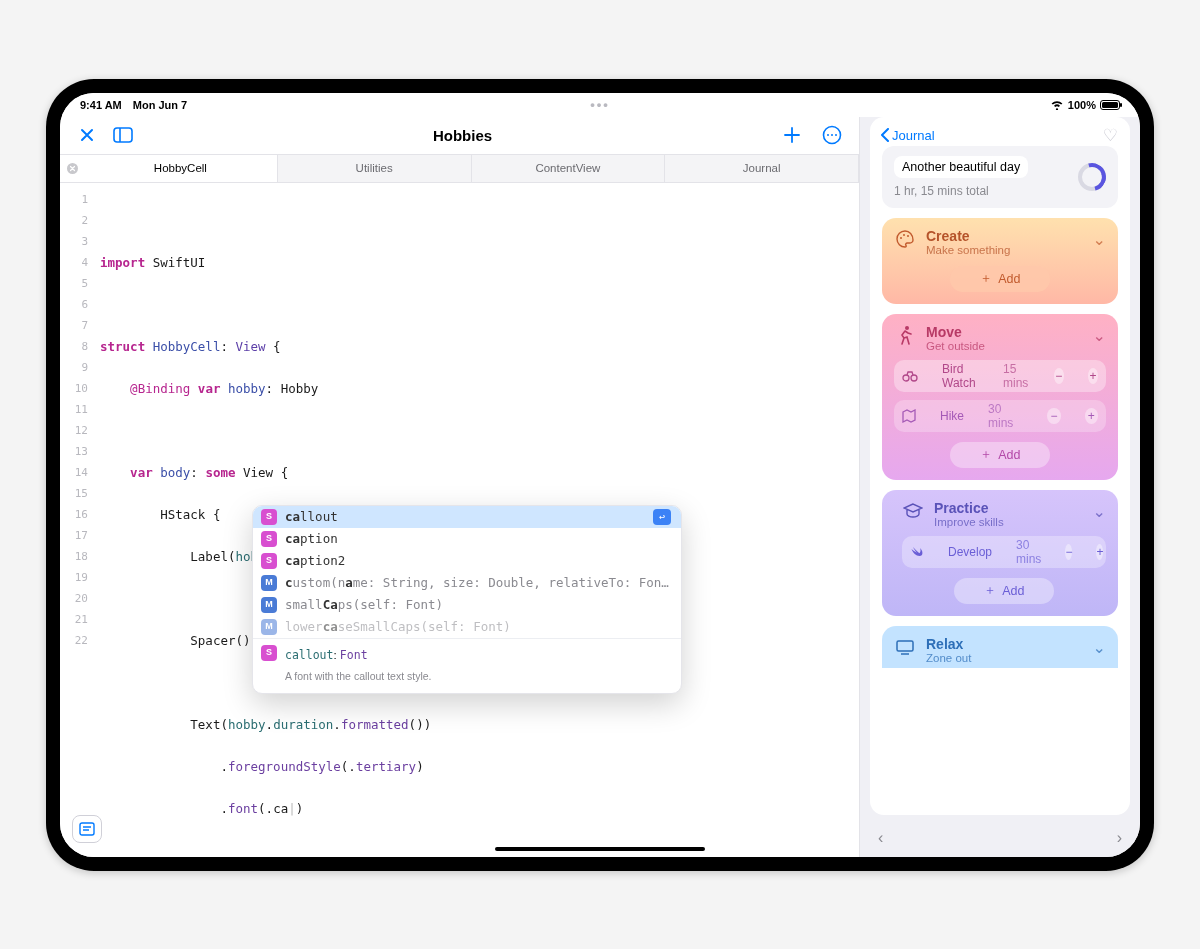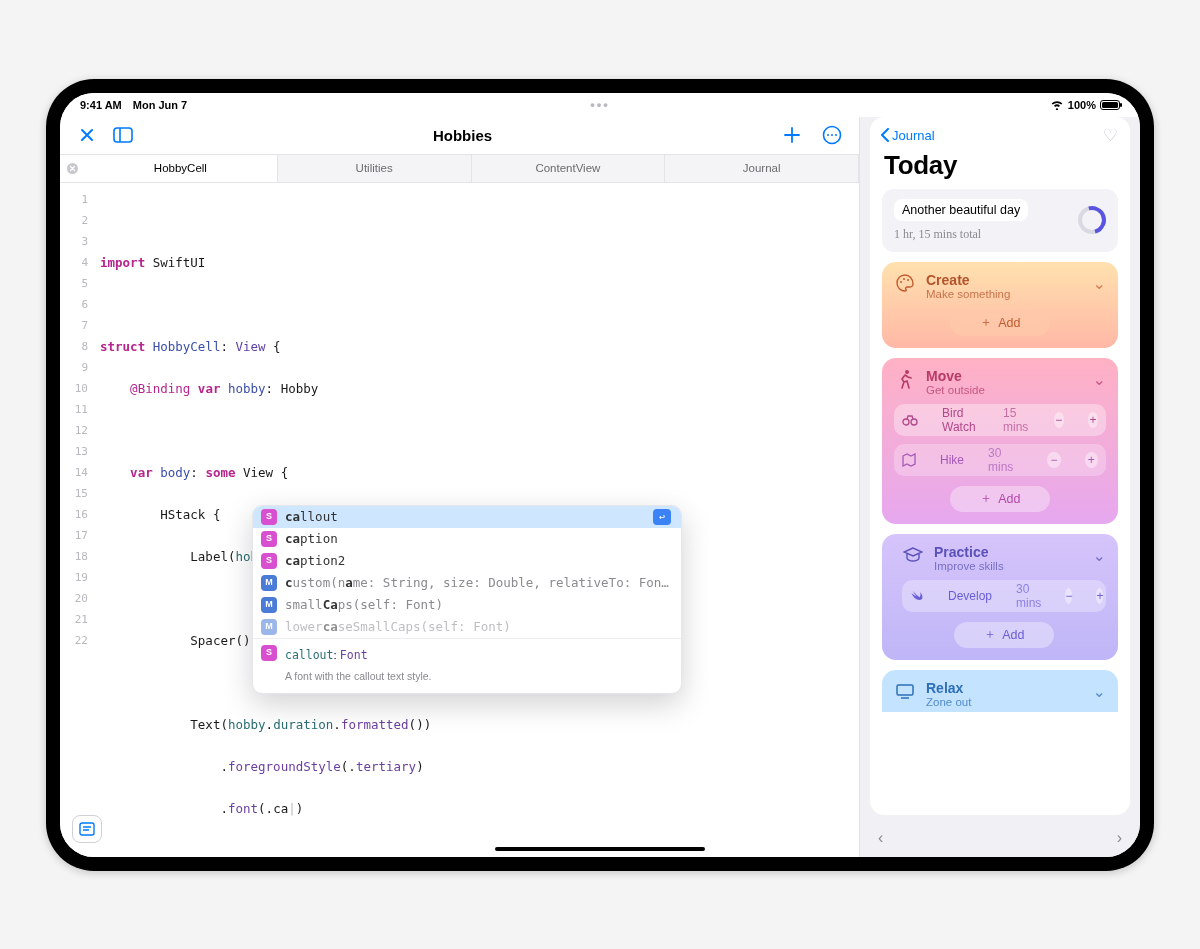--- a/index.html
+++ b/index.html
@@ -191,21 +191,21 @@
   .summary {
     margin:0 12px 10px; background:#f3f3f7; border-radius:12px;
     padding:10px 12px; display:flex; align-items:center; gap:10px;
     position:relative;
   }
   .summary-inner { flex:1; }
   .summary-tag {
     background:#fff; border-radius:8px; padding:4px 8px; font-size:12.5px;
     display:inline-block;
   }
-  .summary-sub { color:#8a8a90; font-size:12px; margin-top:6px;font-family:Liberation Serif, serif; }
+  .summary-sub { color:#8a8a90; font-size:12px; margin-top:6px; }
   .ring {
     width:28px; height:28px; border-radius:50%;
     border:4px solid #d9d9e3;
     position:relative;
   }
   .ring::after{
     content:""; position:absolute; inset:-4px; border-radius:50%;
     border:4px solid transparent; border-top-color:#5a55e0; border-right-color:#5a55e0;
     transform:rotate(30deg);
   }
@@ -447,21 +447,20 @@
         <div class="preview-card">
           <div class="pc-header">
             <div class="pc-back">
               <svg width="10" height="14" viewBox="0 0 10 14">
                   <path d="M8 1 L2 7 L8 13" stroke="#007aff" stroke-width="2" fill="none" stroke-linecap="round" stroke-linejoin="round"></path>
                 </svg>
               <span>Journal</span>
             </div>
             <div class="pc-heart">♡</div>
           </div>
-          <div class="pc-title">Today</div>
 
           <div class="summary">
             <div class="summary-inner">
               <div class="summary-tag">Another beautiful day</div>
               <div class="summary-sub">1 hr, 15 mins total</div>
             </div>
             <div class="ring"></div>
           </div>
 
           <div class="hobby-card card-create">

